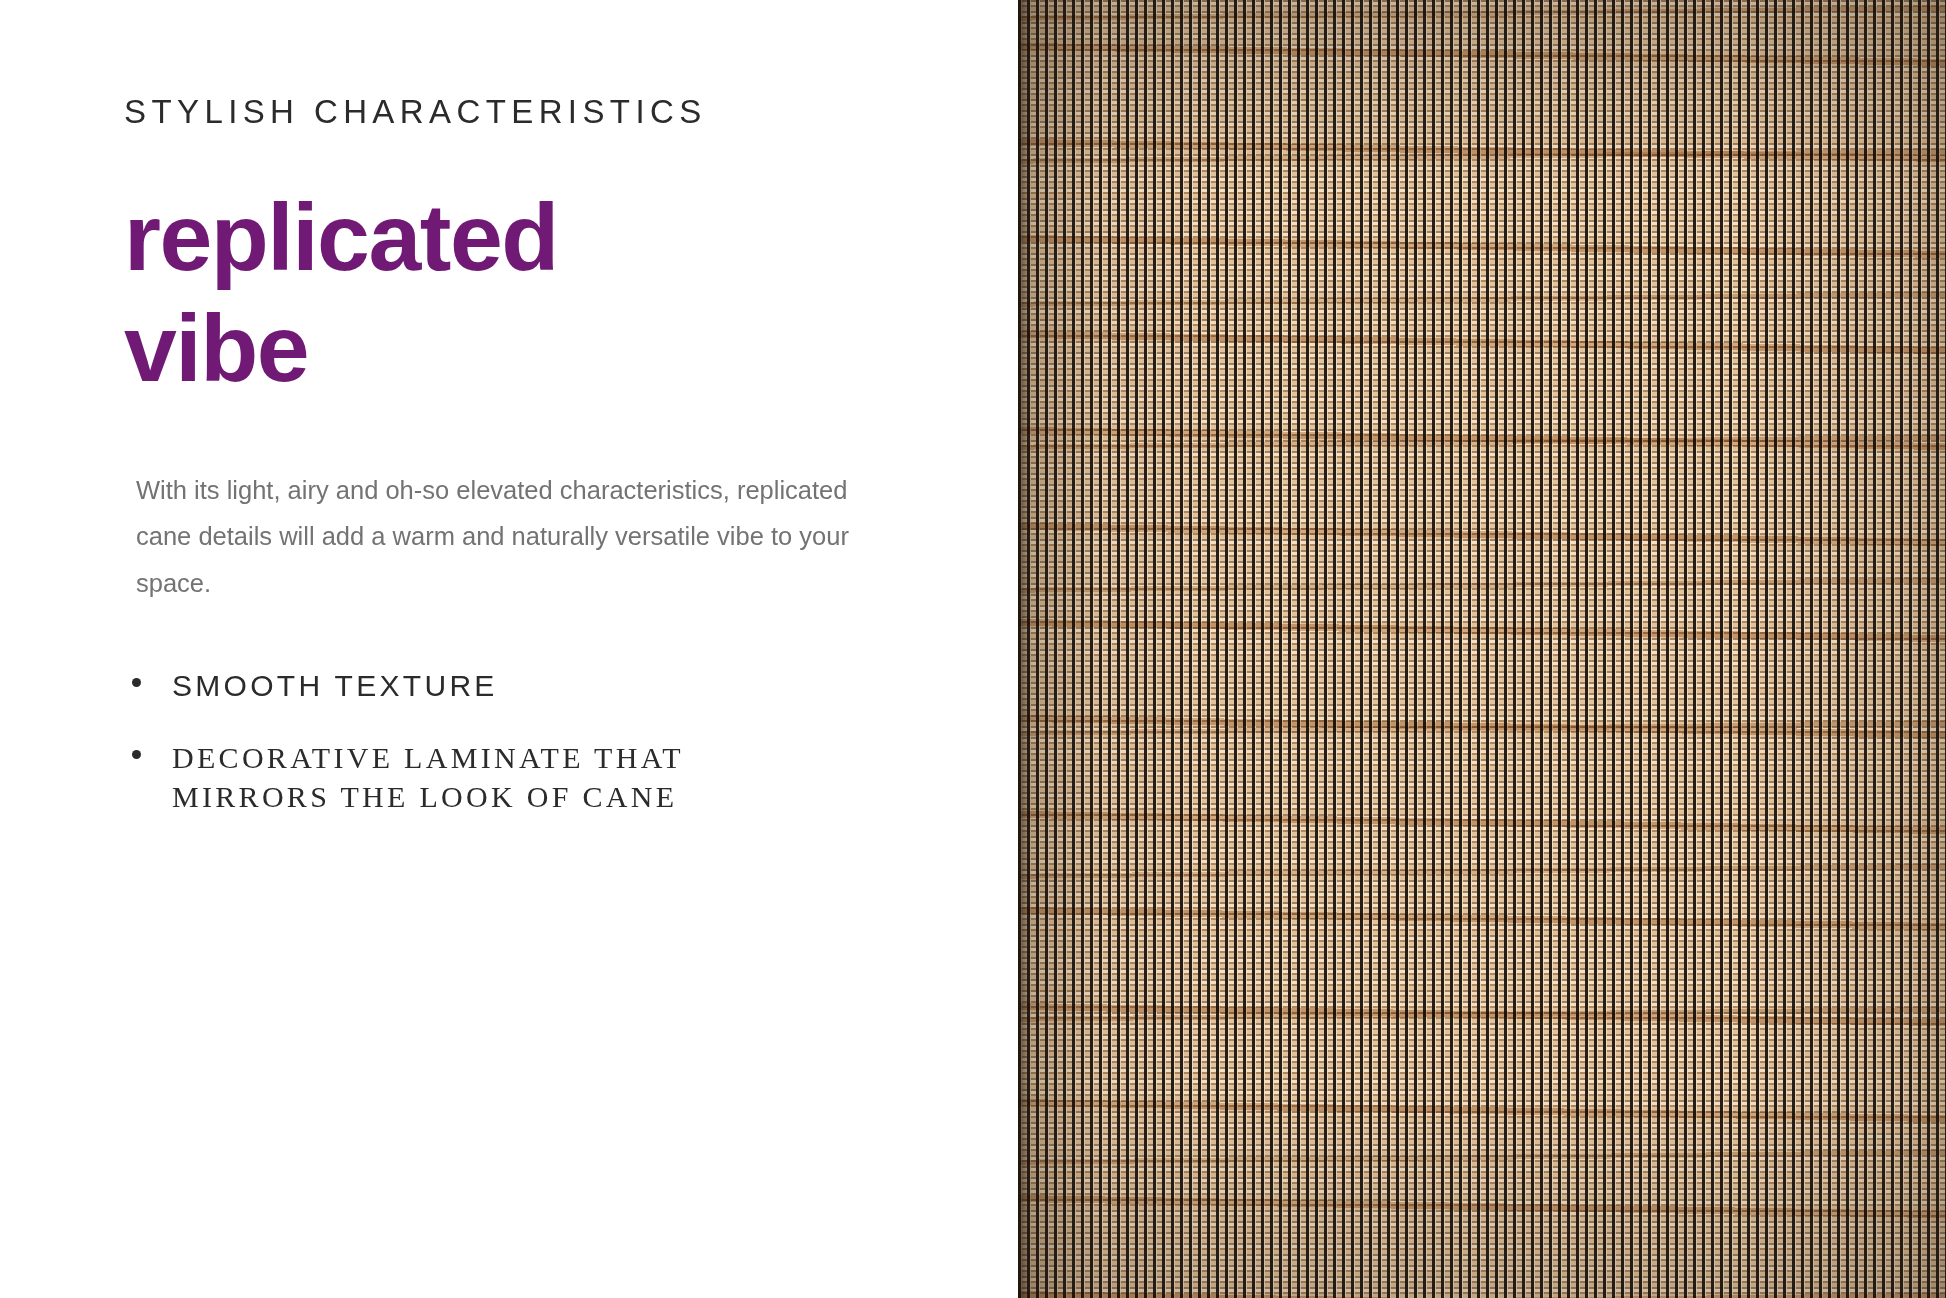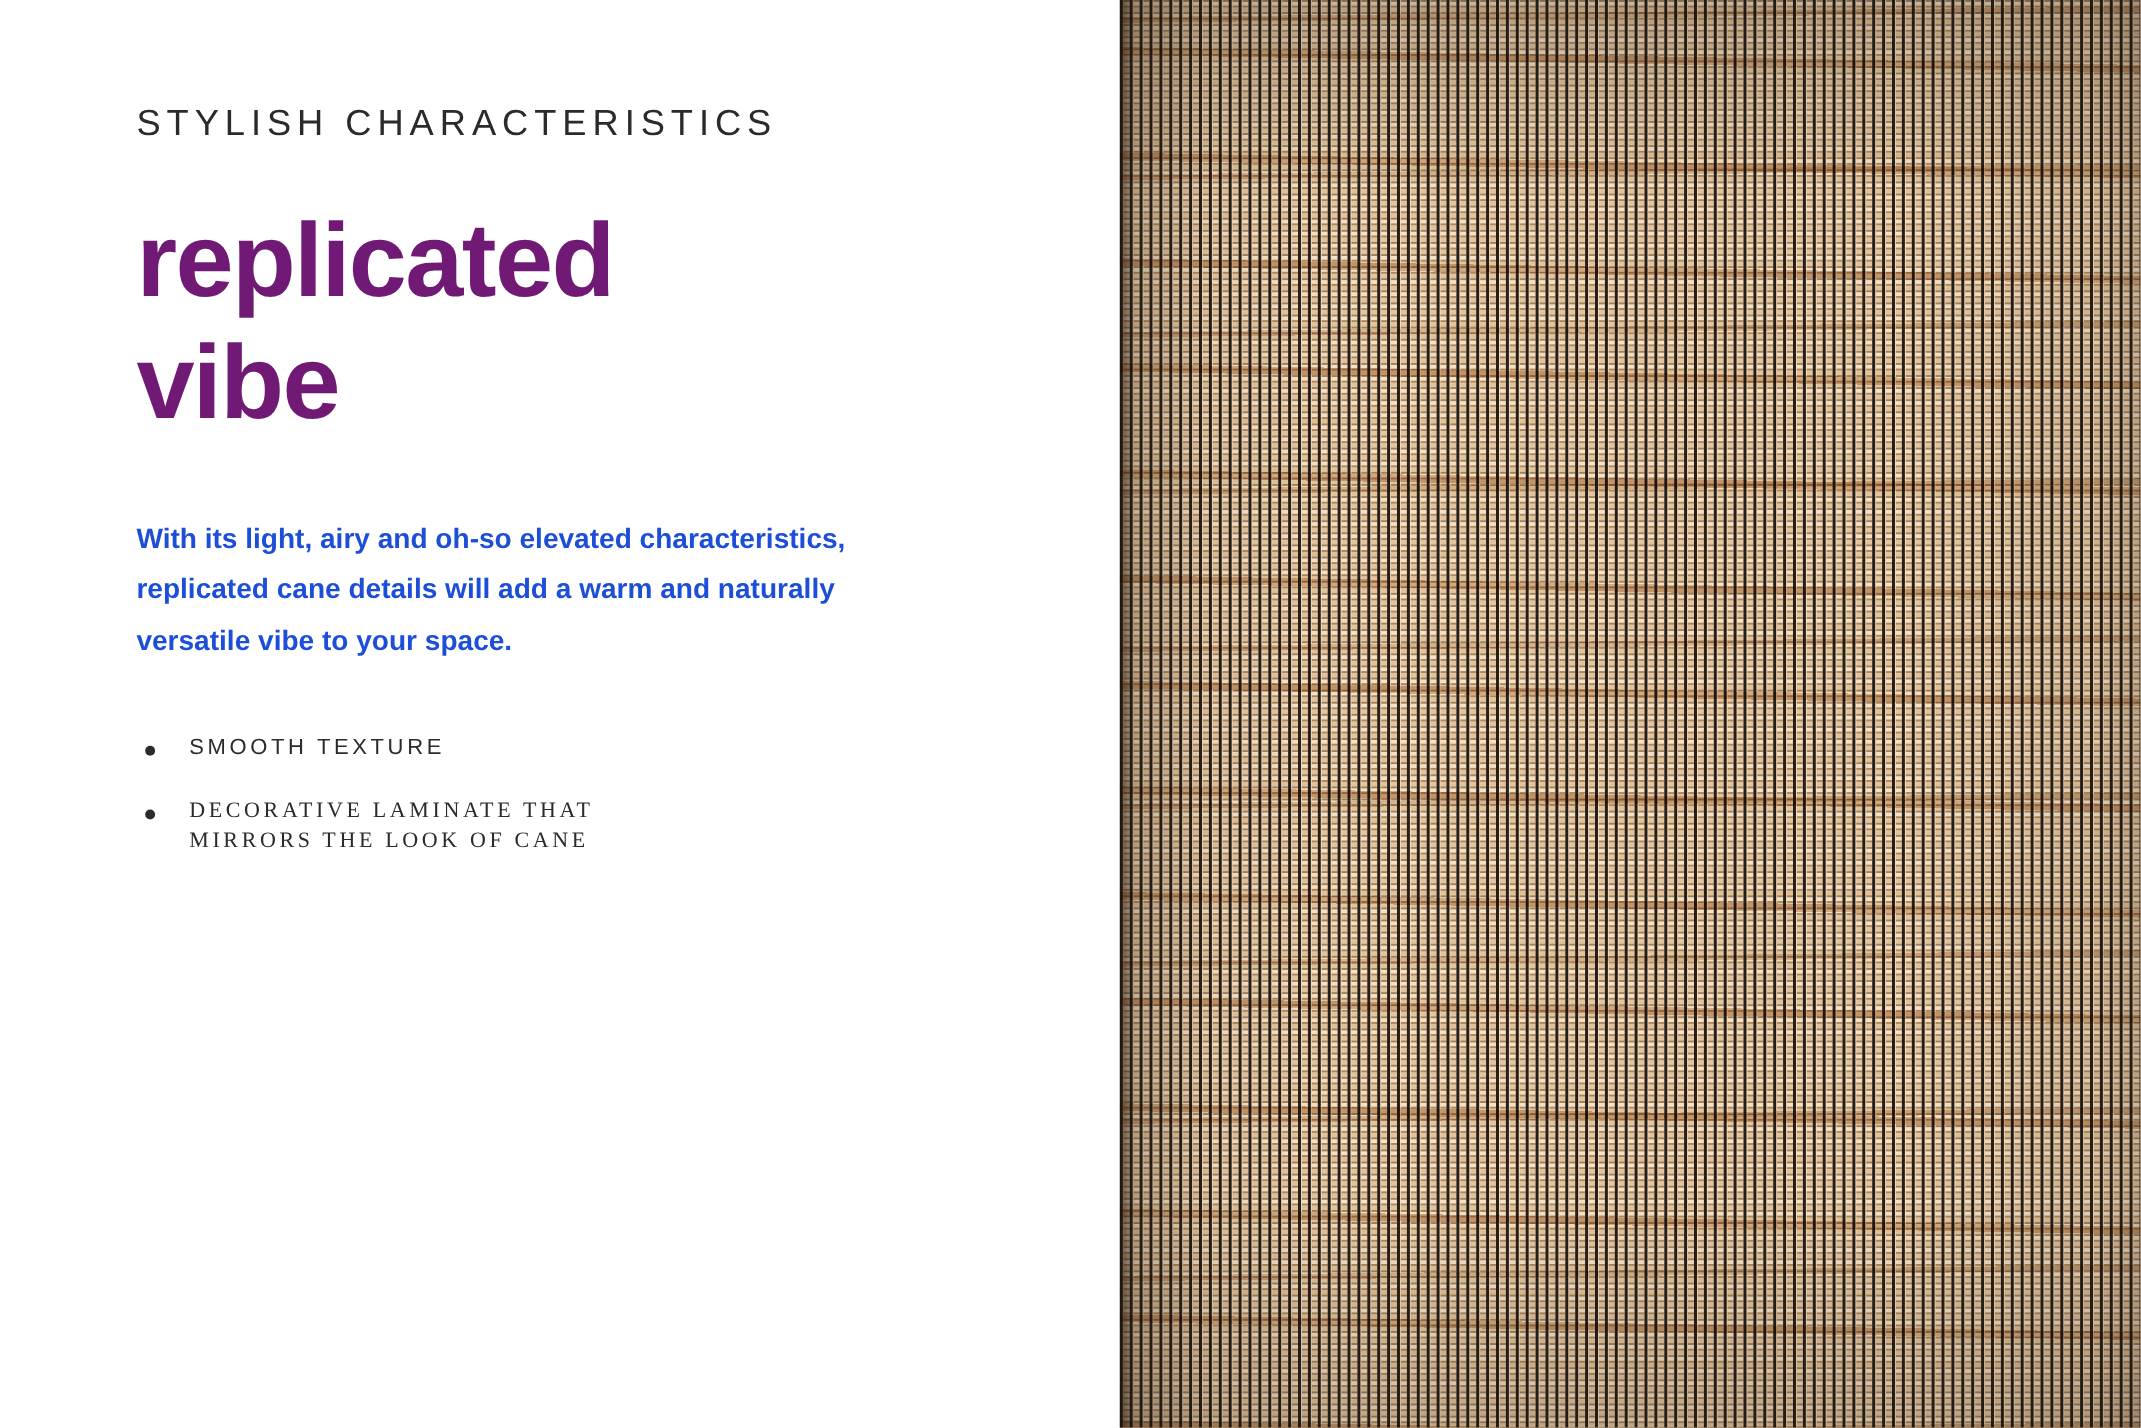--- a/index.html
+++ b/index.html
@@ -52,35 +52,36 @@
     font-weight: 700;
     color: #701a75;
     letter-spacing: -1.5px;
     max-width: 620px;
   }
 
   .body-copy {
     margin-top: 63px;
     font-size: 25.5px;
     line-height: 1.82;
-    color: #1d4ed8;
+    color: #737373;
     max-width: 740px;
-    font-weight: 700;
+    font-weight: 400;
+    margin-left: 12px;
   }
 
   .bullet-list {
     margin-top: 60px;
     list-style: none;
     padding: 0;
   }
 
   .bullet-item {
     position: relative;
     padding-left: 48px;
-    font-size: 20px;
+    font-size: 30px;
     letter-spacing: 3.3px;
     color: #2b2b2b;
     text-transform: uppercase;
     line-height: 1.32;
     margin-bottom: 32px;
   }
 
   .bullet-item:last-child { margin-bottom: 0; font-family: Liberation Serif, serif; }
 
   .bullet-item .dot {

